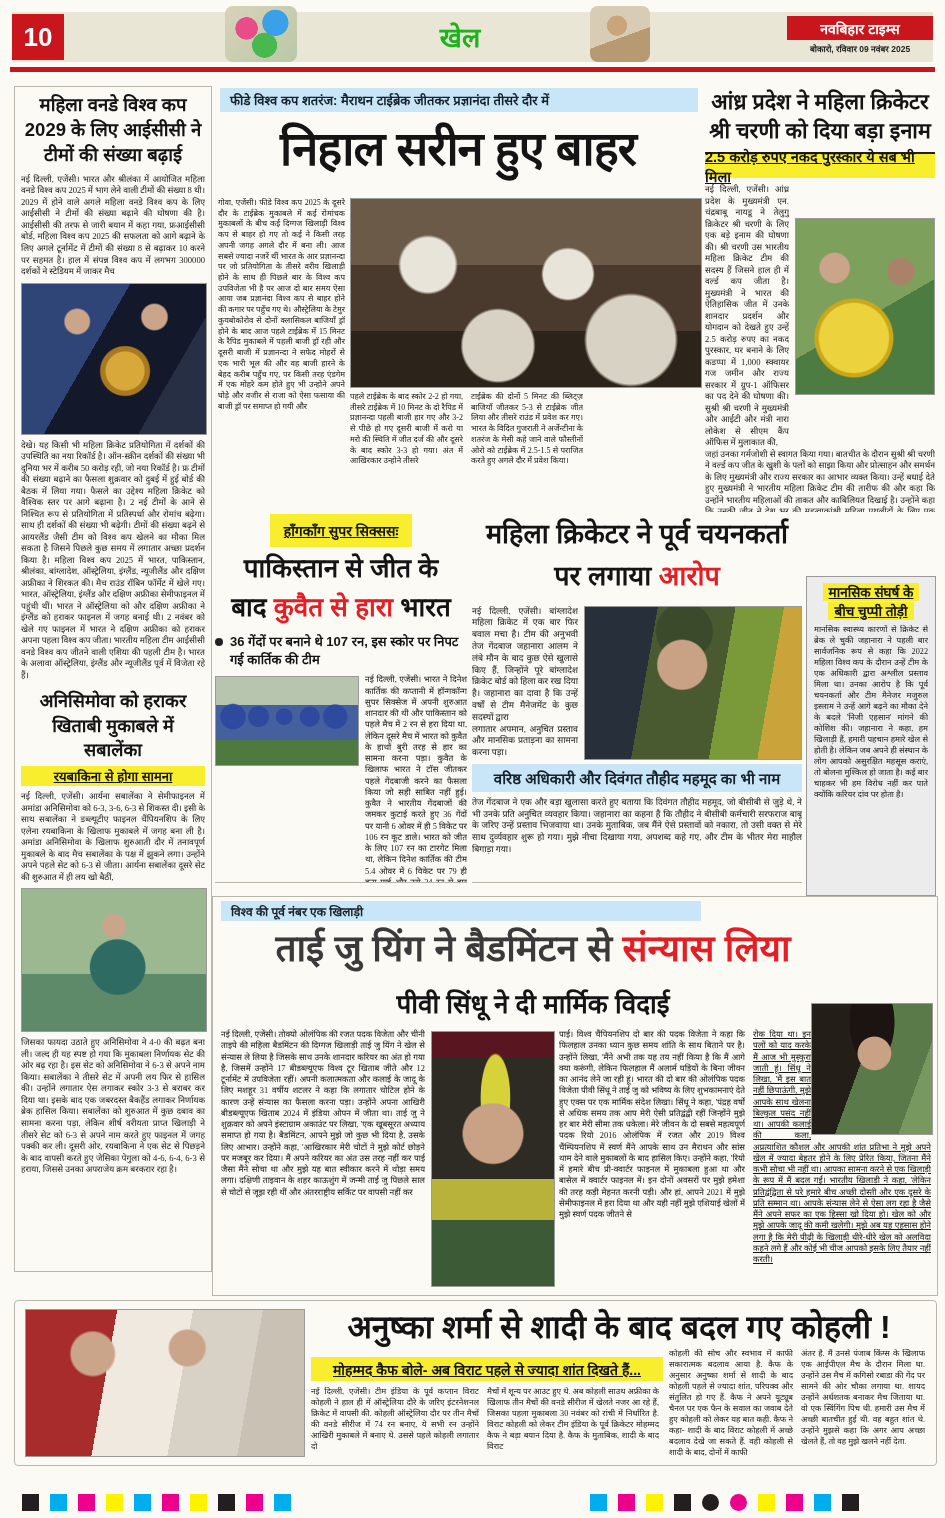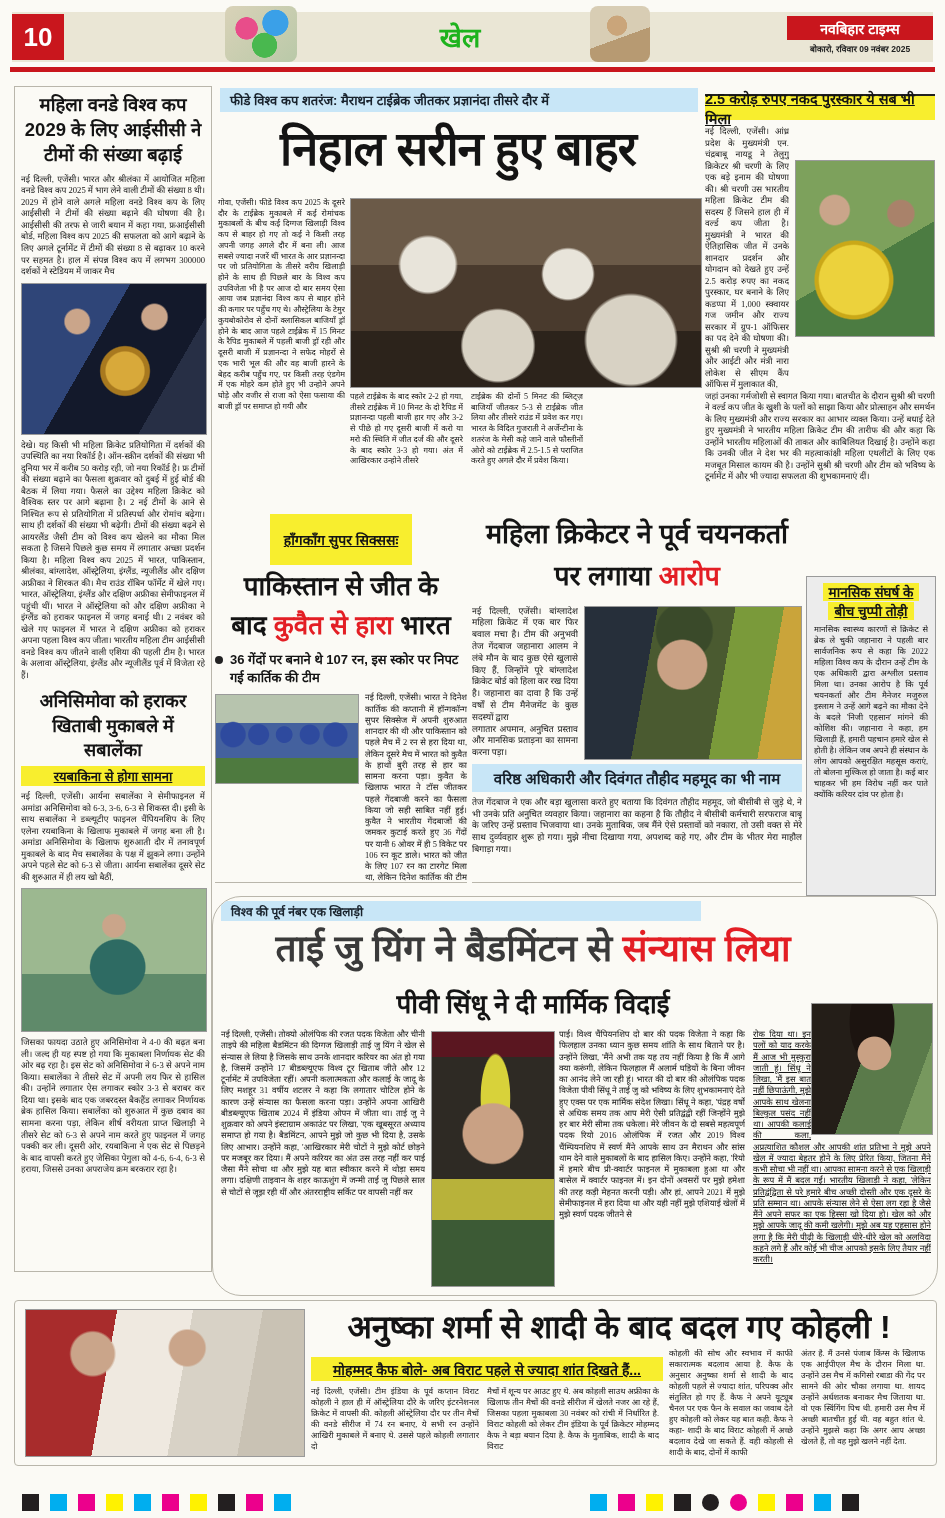--- a/index.html
+++ b/index.html
@@ -61,34 +61,38 @@
   <div class="abs kicker" style="left:220px;top:88px;width:478px;height:24px;box-sizing:border-box;">
     <span style="font-size:13px;">फीडे विश्व कप शतरंज: मैराथन टाईब्रेक जीतकर प्रज्ञानंदा तीसरे दौर में</span>
   </div>
   <div class="abs body" style="left:218px;top:198px;width:127px;height:314px;font-size:8px;">गोवा, एजेंसी। फीडे विश्व कप 2025 के दूसरे दौर के टाईब्रेक मुकाबले में कई रोमांचक मुकाबलों के बीच कई दिग्गज खिलाड़ी विश्व कप से बाहर हो गए तो कई ने किसी तरह अपनी जगह अगले दौर में बना ली। आज सबसे ज्यादा नजरें थीं भारत के आर प्रज्ञानन्दा पर जो प्रतियोगिता के तीसरे वरीय खिलाड़ी होने के साथ ही पिछले बार के विश्व कप उपविजेता भी है पर आज दो बार समय ऐसा आया जब प्रज्ञानंदा विश्व कप से बाहर होने की कगार पर पहुँच गए थे। औस्ट्रेलिया के टेमुर कुयबोकोरोव से दोनों क्लासिकल बाजियाँ ड्रॉ होने के बाद आज पहले टाईब्रेक में 15 मिनट के रैपिड मुकाबले में पहली बाजी ड्रॉ रही और दूसरी बाजी में प्रज्ञानन्दा ने सफेद मोहरों से एक भारी भूल की और वह बाजी हारने के बेहद करीब पहुँच गए, पर किसी तरह एंडगेम में एक मोहरे कम होते हुए भी उन्होने अपने घोड़े और वजीर से राजा को ऐसा फसाया की बाजी ड्रॉ पर समाप्त हो गयी और</div>
   <div class="abs photo" style="left:350px;top:198px;width:350px;height:188px;
               background:radial-gradient(circle at 22% 35%,#e8e4da 0 9%,transparent 10%),radial-gradient(circle at 62% 40%,#e8e4da 0 10%,transparent 11%),radial-gradient(circle at 42% 78%,#d8d2c4 0 14%,transparent 15%),radial-gradient(circle at 80% 75%,#d8d2c4 0 14%,transparent 15%),linear-gradient(#6b5a48 0 35%,#493a2d 35% 70%,#2c231b 70%);"></div>
   <div class="abs body" style="left:350px;top:392px;width:113px;height:120px;font-size:8px;">पहले टाईब्रेक के बाद स्कोर 2-2 हो गया, तीसरे टाईब्रेक में 10 मिनट के दो रैपिड में प्रज्ञानन्दा पहली बाजी हार गए और 3-2 से पीछे हो गए दूसरी बाजी में करो या मरो की स्थिति में जीत दर्ज की और दूसरे के बाद स्कोर 3-3 हो गया। अंत में आखिरकार उन्होने तीसरे</div>
   <div class="abs body" style="left:471px;top:392px;width:112px;height:120px;font-size:8px;">टाईब्रेक की दोनों 5 मिनट की ब्लिट्ज़ बाजियाँ जीतकर 5-3 से टाईब्रेक जीत लिया और तीसरे राउंड में प्रवेश कर गए। भारत के विदित गुजराती ने अर्जेन्टीना के शतरंज के मेसी कहे जाने वाले फौस्तीनों ओरो को टाईब्रेक में 2.5-1.5 से पराजित करते हुए अगले दौर में प्रवेश किया।</div>
 
   <div class="abs" style="left:705px;top:88px;width:230px;height:424px;overflow:hidden;">
+    <div class="hd" style="font-size:21.5px;line-height:1.35;text-align:center;">
+      <span>आंध्र प्रदेश ने महिला क्रिकेटर</span><br>
+      <span>श्री चरणी को दिया बड़ा इनाम</span>
+    </div>
     <div class="ystrip" style="height:24px;margin-top:6px;border-top:2px solid #222;">
       <span style="font-size:14.5px;">2.5 करोड़ रुपए नकद पुरस्कार ये सब भी मिला</span>
     </div>
     <div style="margin-top:6px;">
       <div class="photo" style="float:right;width:138px;height:175px;margin:34px 0 4px 6px;
                   background:radial-gradient(circle at 42% 68%,#ecd23c 0 24%,#caa818 25% 27%,transparent 28%),radial-gradient(circle at 28% 28%,#caa58a 0 9%,transparent 10%),radial-gradient(circle at 76% 30%,#a9826a 0 8%,transparent 9%),linear-gradient(150deg,#7da15c 0 55%,#4c7c42 55%);"></div>
       <div class="body" style="font-size:8.6px;">नई दिल्ली, एजेंसी। आंध्र प्रदेश के मुख्यमंत्री एन. चंद्रबाबू नायडू ने तेलुगु क्रिकेटर श्री चरणी के लिए एक बड़े इनाम की घोषणा की। श्री चरणी उस भारतीय महिला क्रिकेट टीम की सदस्य हैं जिसने हाल ही में वर्ल्ड कप जीता है। मुख्यमंत्री ने भारत की ऐतिहासिक जीत में उनके शानदार प्रदर्शन और योगदान को देखते हुए उन्हें 2.5 करोड़ रुपए का नकद पुरस्कार, घर बनाने के लिए कडप्पा में 1,000 स्क्वायर गज जमीन और राज्य सरकार में ग्रुप-1 ऑफिसर का पद देने की घोषणा की। सुश्री श्री चरणी ने मुख्यमंत्री और आईटी और मंत्री नारा लोकेश से सीएम कैंप ऑफिस में मुलाकात की,</div>
       <div class="body" style="font-size:8.6px;clear:none;">जहां उनका गर्मजोशी से स्वागत किया गया। बातचीत के दौरान सुश्री श्री चरणी ने वर्ल्ड कप जीत के खुशी के पलों को साझा किया और प्रोत्साहन और समर्थन के लिए मुख्यमंत्री और राज्य सरकार का आभार व्यक्त किया। उन्हें बधाई देते हुए मुख्यमंत्री ने भारतीय महिला क्रिकेट टीम की तारीफ की और कहा कि उन्होंने भारतीय महिलाओं की ताकत और काबिलियत दिखाई है। उन्होंने कहा कि उनकी जीत ने देश भर की महत्वाकांक्षी महिला एथलीटों के लिए एक मजबूत मिसाल कायम की है। उन्होंने सुश्री श्री चरणी और टीम को भविष्य के टूर्नामेंट में और भी ज्यादा सफलता की शुभकामनाएं दीं।</div>
     </div>
   </div>
 
   <div class="abs" style="left:215px;top:514px;width:252px;height:368px;border-bottom:1px solid #b9b6ab;overflow:hidden;">
     <div style="text-align:center;">
-      <span class="ystrip" style="display:inline-flex;padding:16px 14px;">
+      <span class="ystrip" style="display:inline-flex;padding:7px 14px;">
         <span style="font-size:14px;">हॉंगकॉंग सुपर सिक्ससः</span>
       </span>
     </div>
     <div class="hd" style="font-size:26px;line-height:1.5;text-align:center;margin-top:2px;">
       <span>पाकिस्तान से जीत के</span><br>
       <span>बाद </span><span class="red">कुवैत से हारा</span><span> भारत</span>
     </div>
     <div class="hd" style="font-size:13px;line-height:1.4;margin:6px 0 5px;display:flex;gap:7px;">
       <span style="width:8px;height:8px;border-radius:50%;background:#222;flex:0 0 auto;margin-top:5px;"></span>
       <span>36 गेंदों पर बनाने थे 107 रन, इस स्कोर पर निपट गई कार्तिक की टीम</span>
@@ -123,21 +127,21 @@
       <span class="ystrip" style="display:inline-flex;padding:0 6px;">
         <span class="hd" style="font-size:13.5px;">मानसिक संघर्ष के</span>
       </span><br>
       <span class="ystrip" style="display:inline-flex;padding:0 6px;margin-top:1px;">
         <span class="hd" style="font-size:13.5px;">बीच चुप्पी तोड़ी</span>
       </span>
     </div>
     <div class="body" style="font-size:8.2px;margin-top:5px;">मानसिक स्वास्थ्य कारणों से क्रिकेट से ब्रेक ले चुकी जहानारा ने पहली बार सार्वजनिक रूप से कहा कि 2022 महिला विश्व कप के दौरान उन्हें टीम के एक अधिकारी द्वारा अश्लील प्रस्ताव मिला था। उनका आरोप है कि पूर्व चयनकर्ता और टीम मैनेजर मजुरुल इस्लाम ने उन्हें आगे बढ़ने का मौका देने के बदले 'निजी एहसान' मांगने की कोशिश की। जहानारा ने कहा, हम खिलाड़ी हैं, हमारी पहचान हमारे खेल से होती है। लेकिन जब अपने ही संस्थान के लोग आपको असुरक्षित महसूस कराएं, तो बोलना मुश्किल हो जाता है। कई बार चाहकर भी हम विरोध नहीं कर पाते क्योंकि करियर दांव पर होता है।</div>
   </div>
 
-  <div class="abs boxed" style="left:212px;top:896px;width:724px;height:398px;overflow:hidden;border-radius:29px;">
+  <div class="abs boxed" style="left:212px;top:896px;width:724px;height:398px;overflow:hidden;">
     <div class="kicker" style="position:absolute;left:8px;top:4px;width:480px;height:20px;box-sizing:border-box;">
       <span style="font-size:12px;">विश्व की पूर्व नंबर एक खिलाड़ी</span>
     </div>
     <div class="hd" style="position:absolute;left:0;top:26px;width:640px;text-align:center;font-size:37px;line-height:1.4;color:#3a3a3a;">
       <span>ताई जु यिंग ने बैडमिंटन से </span><span class="red">संन्यास लिया</span>
     </div>
     <div class="hd" style="position:absolute;left:0;top:88px;width:640px;text-align:center;font-size:26px;">पीवी सिंधू ने दी मार्मिक विदाई</div>
     <div class="photo" style="position:absolute;left:598px;top:106px;width:120px;height:130px;
                 background:radial-gradient(circle at 52% 38%,#c9a184 0 16%,transparent 17%),radial-gradient(ellipse at 50% 14%,#1c1410 0 26%,transparent 27%),linear-gradient(110deg,#241e18 0 42%,#5a7a4a 42% 80%,#77985e 80%);"></div>
     <div class="abs body" style="left:8px;top:132px;width:204px;height:258px;font-size:8.4px;">नई दिल्ली, एजेंसी। तोक्यो ओलंपिक की रजत पदक विजेता और चीनी ताइपे की महिला बैडमिंटन की दिग्गज खिलाड़ी ताई जु यिंग ने खेल से संन्यास ले लिया है जिसके साथ उनके शानदार करियर का अंत हो गया है, जिसमें उन्होंने 17 बीडब्ल्यूएफ विश्व टूर खिताब जीते और 12 टूर्नामेंट में उपविजेता रहीं। अपनी कलात्मकता और कलाई के जादू के लिए मशहूर 31 वर्षीय शटलर ने कहा कि लगातार चोटिल होने के कारण उन्हें संन्यास का फैसला करना पड़ा। उन्होंने अपना आखिरी बीडब्ल्यूएफ खिताब 2024 में इंडिया ओपन में जीता था। ताई जु ने शुक्रवार को अपने इंस्टाग्राम अकाउंट पर लिखा, 'एक खूबसूरत अध्याय समाप्त हो गया है। बैडमिंटन, आपने मुझे जो कुछ भी दिया है, उसके लिए आभार। उन्होंने कहा, 'आखिरकार मेरी चोटों ने मुझे कोर्ट छोड़ने पर मजबूर कर दिया। मैं अपने करियर का अंत उस तरह नहीं कर पाई जैसा मैंने सोचा था और मुझे यह बात स्वीकार करने में थोड़ा समय लगा। दक्षिणी ताइवान के शहर काऊशुंग में जन्मी ताई जु पिछले साल से चोटों से जूझ रही थीं और अंतरराष्ट्रीय सर्किट पर वापसी नहीं कर</div>

